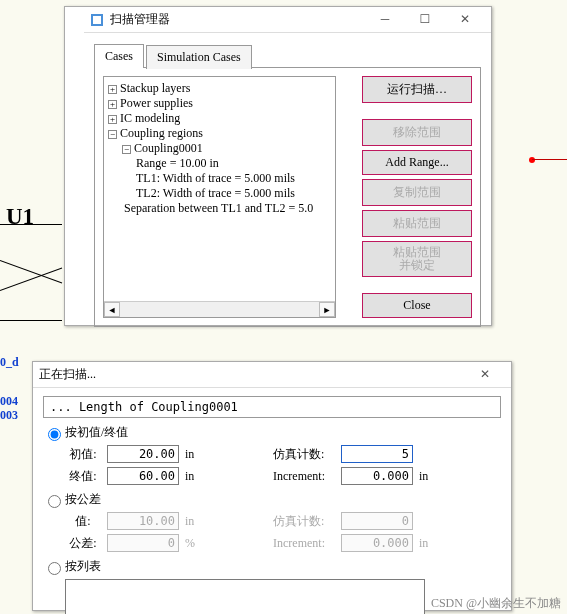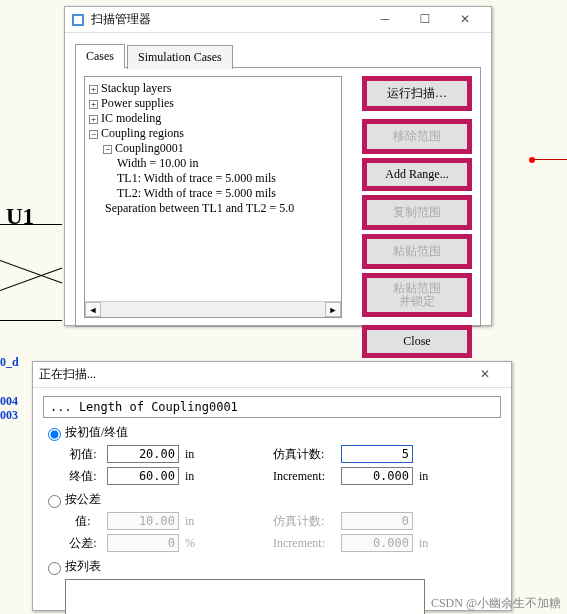--- a/index.html
+++ b/index.html
@@ -9,31 +9,31 @@
 .bg-line { position: absolute; background: #000; }
 .bg-red { position: absolute; width: 6px; height: 6px; background: red; border-radius: 50%; }
 .window { position: absolute; background: #fff; border: 1px solid #aaa; box-shadow: 1px 1px 3px rgba(0,0,0,0.3); }
 .titlebar { height: 26px; display: flex; align-items: center; padding: 0 6px; background: #fff; border-bottom: 1px solid #ddd; }
 .titlebar .icon { width: 14px; height: 14px; margin-right: 6px; display: inline-flex; }
 .titlebar .title { flex: 1; }
 .titlebar .sys { width: 40px; height: 25px; display: flex; align-items: center; justify-content: center; color: #555; }
 .tabstrip { display: flex; margin: 10px 10px 0 10px; }
 .tab { border: 1px solid #999; border-bottom: none; padding: 4px 10px; margin-right: 2px; background: #fff; position: relative; top: 1px; z-index: 2; }
 .tab.inactive { background: #f4f4f4; top: 2px; z-index: 0; }
-.tabbody { margin: 0 10px 10px 10px; border: 1px solid #999; height: 260px; display: flex; padding: 8px; gap: 20px; }
+.tabbody { margin: 0 10px 10px 10px; border: 1px solid #999; height: 260px; display: flex; padding: 8px; gap: 26px; }
 .tree-wrap { flex: 1; border: 1px solid #999; background: #fff; display: flex; flex-direction: column; font-family: monospace; font-size: 12px; }
 .tree { flex: 1; padding: 4px 4px; overflow: hidden; white-space: nowrap; }
 .node { line-height: 15px; }
 .exp { display: inline-block; width: 9px; height: 9px; border: 1px solid #888; text-align: center; line-height: 7px; font-size: 9px; margin-right: 3px; vertical-align: middle; }
 .leaf { margin-left: 14px; }
 .hscroll { height: 16px; border-top: 1px solid #ccc; display: flex; background: #f0f0f0; }
 .hscroll .arr { width: 16px; border: 1px solid #bbb; background: #f8f8f8; text-align: center; font-size: 9px; line-height: 14px; }
 .hscroll .track { flex: 1; }
 .sidebtns { width: 110px; display: flex; flex-direction: column; gap: 4px; }
-.btn { border: 5px solid #be185d; background: #e1e1e1; padding: 4px 2px; text-align: center; font-size: 12px; }
+.btn { border: 1px solid #be185d; background: #e1e1e1; padding: 4px 2px; text-align: center; font-size: 12px; }
 .btn.disabled { color: #aaa; }
 .gap { height: 28px; }
 .dlg2 { left: 32px; top: 361px; width: 480px; height: 250px; }
 .dlg2-body { padding: 8px 10px 6px 10px; display: flex; gap: 8px; height: calc(100% - 26px); }
 .leftcol { flex: 1; }
 .statbox { border: 1px solid #999; padding: 3px 6px; font-family: monospace; margin-bottom: 6px; }
 .radio-row { display: flex; align-items: center; margin: 2px 0 4px 0; }
 .radio-row input { margin-right: 4px; }
 .fields { margin-left: 22px; margin-bottom: 6px; }
 .frow { display: flex; align-items: center; margin-bottom: 4px; gap: 6px; }
@@ -56,21 +56,21 @@
 <div class="bg-line" style="left:0;top:224px;width:62px;height:1px;"></div>
 <div class="bg-line" style="left:0;top:260px;width:66px;height:1px;transform:rotate(20deg);transform-origin:left;"></div>
 <div class="bg-line" style="left:0;top:290px;width:66px;height:1px;transform:rotate(-20deg);transform-origin:left;"></div>
 <div class="bg-line" style="left:0;top:320px;width:62px;height:1px;"></div>
 <div class="bluetxt" style="left:0;top:355px;">0_d</div>
 <div class="bluetxt" style="left:0;top:394px;">004</div>
 <div class="bluetxt" style="left:0;top:408px;">003</div>
 <div class="bg-red" style="left:529px;top:157px;"></div>
 <div class="bg-line" style="left:532px;top:159px;width:35px;height:1px;background:#c00000;"></div>
 
-<div class="window" style="left:64px;top:6px;width:428px;height:320px;">
+<div class="window" style="left:64px;top:6px;width:428px;height:320px;padding-left:19px;">
   <div class="titlebar">
     <span class="icon">
       <svg viewBox="0 0 14 14">
           <rect x="1" y="1" width="12" height="12" fill="#4a90d9"></rect>
           <rect x="3" y="3" width="8" height="8" fill="#fff"></rect>
         </svg>
     </span>
     <span class="title">扫描管理器</span>
     <div class="sys">─</div>
     <div class="sys">☐</div>
@@ -81,21 +81,21 @@
     <div class="tab inactive">Simulation Cases</div>
   </div>
   <div class="tabbody">
     <div class="tree-wrap">
       <div class="tree">
         <div class="node"><span class="exp">+</span><span>Stackup layers</span></div>
         <div class="node"><span class="exp">+</span><span>Power supplies</span></div>
         <div class="node"><span class="exp">+</span><span>IC modeling</span></div>
         <div class="node"><span class="exp">−</span><span>Coupling regions</span></div>
         <div class="node" style="margin-left:14px;"><span class="exp">−</span><span>Coupling0001</span></div>
-        <div class="node leaf" style="margin-left:28px;"><span>Width = 10.00 in</span></div>
+        <div class="node leaf" style="margin-left:28px;"><span>Range = 10.00 in</span></div>
         <div class="node leaf" style="margin-left:28px;"><span>TL1: Width of trace = 5.000 mils</span></div>
         <div class="node leaf" style="margin-left:28px;"><span>TL2: Width of trace = 5.000 mils</span></div>
         <div class="node leaf" style="margin-left:16px;"><span>Separation between TL1 and TL2 = 5.0</span></div>
       </div>
       <div class="hscroll">
         <div class="arr">◄</div>
         <div class="track"></div>
         <div class="arr">►</div>
       </div>
     </div>

